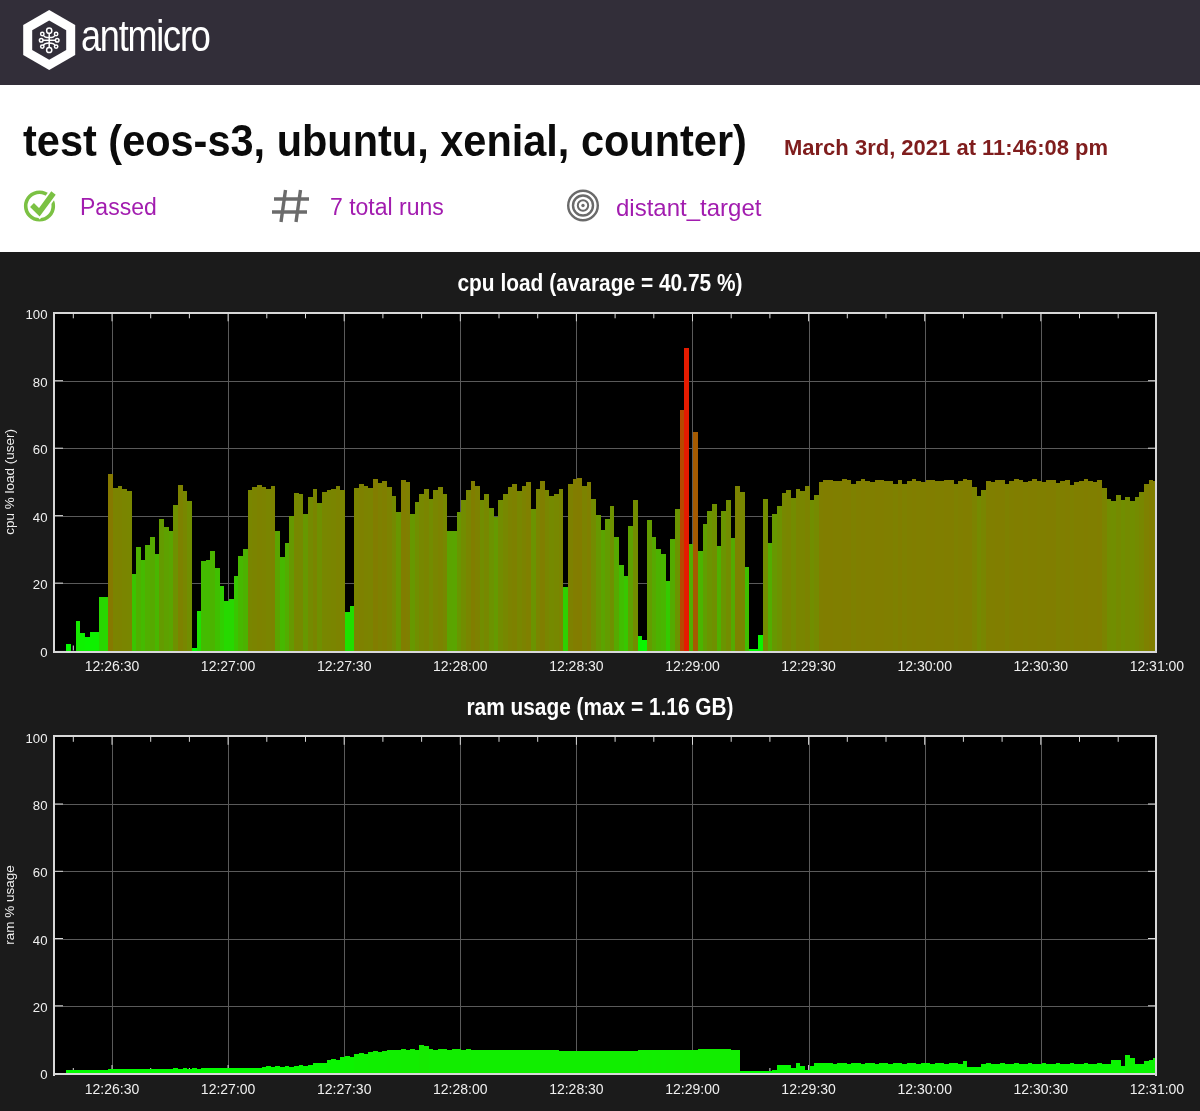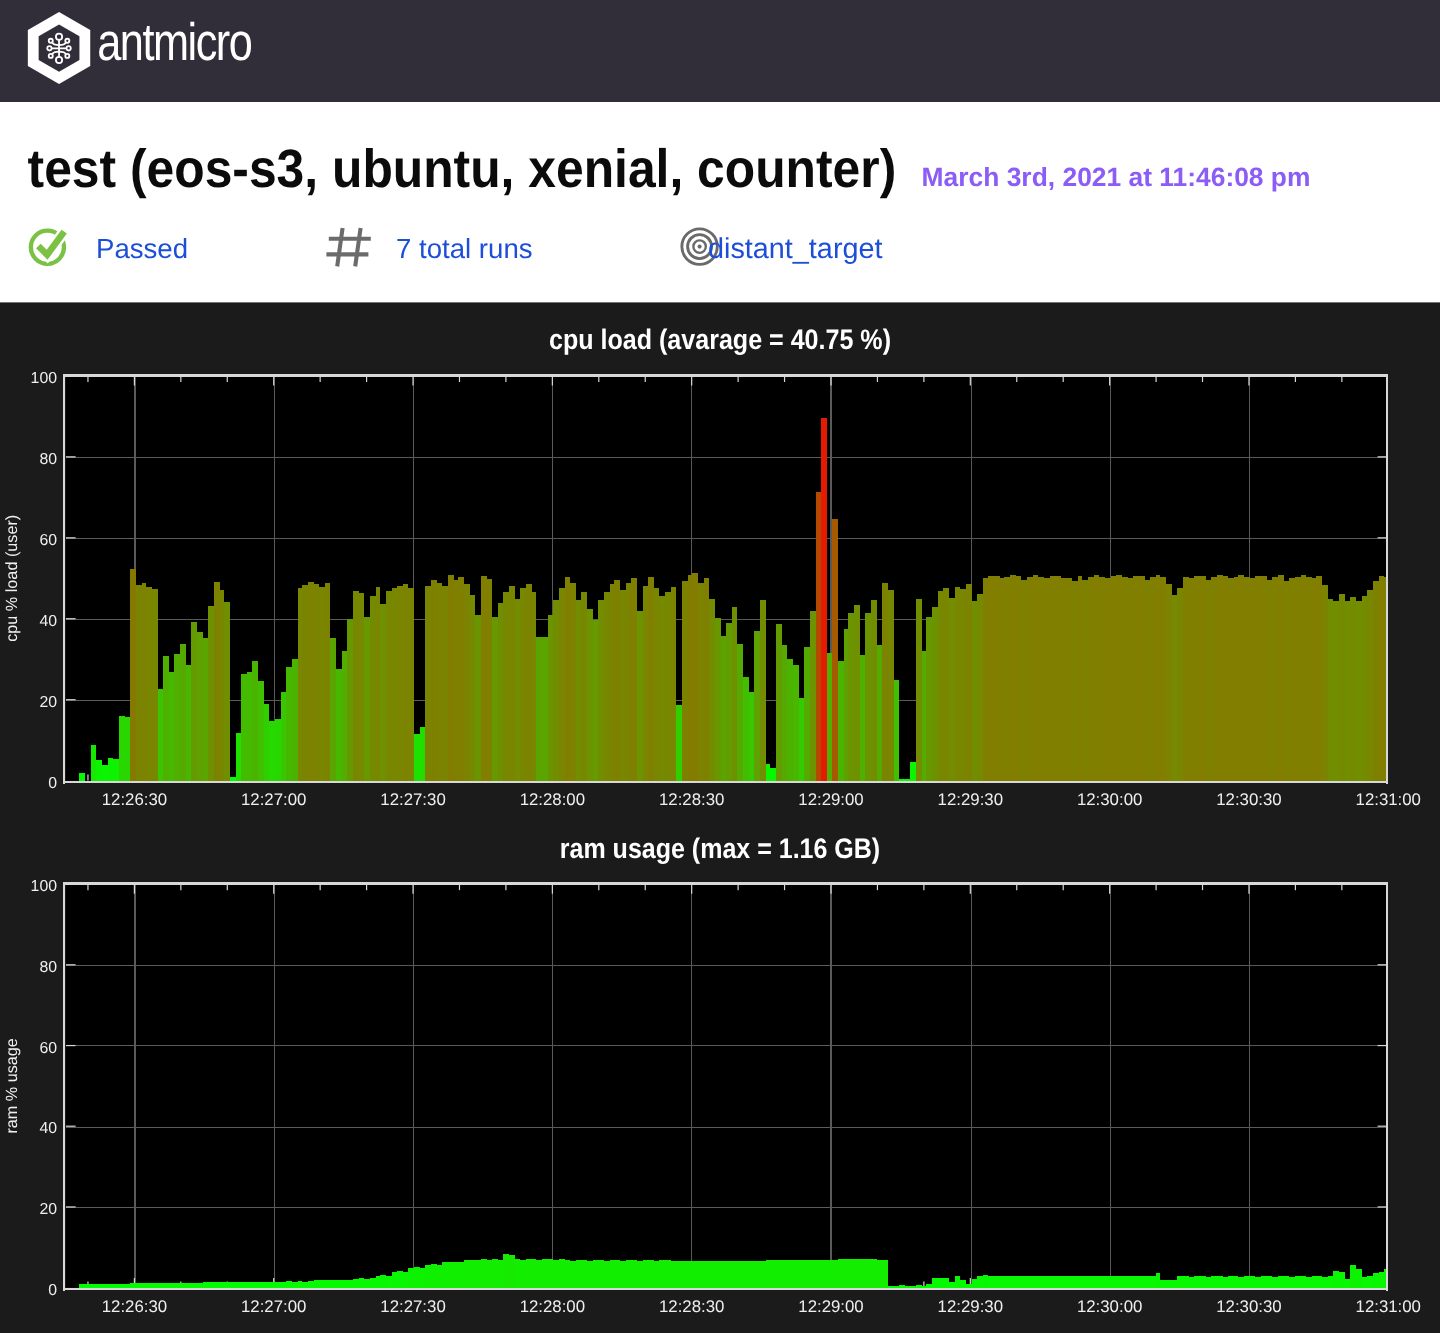--- a/index.html
+++ b/index.html
@@ -1,19 +1,19 @@
 <!DOCTYPE html>
 <html><head><meta charset="utf-8"><style>
 * { margin:0; padding:0; box-sizing:border-box; }
 body { width:1200px; height:1111px; background:#fff; font-family:"Liberation Sans",sans-serif; position:relative; overflow:hidden; }
 .hdr { position:absolute; left:0; top:0; width:1200px; height:85px; background:#322e39; }
 .brand { position:absolute; left:81px; top:11px; color:#fff; font-size:44px; letter-spacing:-1.5px; transform:scaleX(0.82); transform-origin:left top; }
 .title { position:absolute; left:23px; top:115px; font-size:45px; font-weight:bold; color:#0b0b0b; white-space:nowrap; transform:scaleX(0.922); transform-origin:left top; }
-.date { position:absolute; left:768px; top:135px; font-size:22px; font-weight:bold; color:#8b5cf6; white-space:nowrap; }
-.st { position:absolute; top:194px; font-size:23px; color:#1d4ed8; white-space:nowrap; }
+.date { position:absolute; left:784px; top:135px; font-size:22px; font-weight:bold; color:#7f1d1d; white-space:nowrap; }
+.st { position:absolute; top:194px; font-size:23px; color:#a21caf; white-space:nowrap; }
 </style></head>
 <body>
 <div class="hdr"></div>
 <svg width="200" height="85" style="position:absolute;left:0;top:0" viewBox="0 0 200 85">
 <polygon points="49.2,10 75.2,25 75.2,55 49.2,70 23.2,55 23.2,25" fill="#fff"></polygon>
 <polygon points="49.2,20.5 66.2,30.3 66.2,49.9 49.2,59.7 32.2,49.9 32.2,30.3" fill="#322e39"></polygon>
 <g stroke="#fff" stroke-width="1.5" fill="none">
 <line x1="49.2" y1="33.4" x2="49.2" y2="47.3"></line>
 <line x1="43" y1="40.3" x2="55.4" y2="40.3"></line>
 <path d="M49.2,37.6 Q44.5,37.6 43.6,35.5"></path>
@@ -45,21 +45,21 @@
 </g>
 <g stroke="#6a6a6a" fill="none">
 <circle cx="583" cy="17.5" r="14.8" stroke-width="2.4"></circle>
 <circle cx="583" cy="17.5" r="10" stroke-width="2.4"></circle>
 <circle cx="583" cy="17.5" r="5.2" stroke-width="2"></circle>
 </g>
 <circle cx="583" cy="17.5" r="1.7" fill="#6a6a6a"></circle>
 </svg>
 <span class="st" style="left:80px">Passed</span>
 <span class="st" style="left:330px">7 total runs</span>
-<span class="st" style="left:590px;font-size:24px">distant_target</span>
+<span class="st" style="left:616px;font-size:24px">distant_target</span>
 <svg width="1200" height="859" style="position:absolute;left:0;top:252px;background:#1b1b1b" viewBox="0 0 1200 859">
 <rect x="55.0" y="61.3" width="1101.0" height="337.2" fill="#000"></rect>
 <line x1="55.0" y1="331.5" x2="1156.0" y2="331.5" stroke="#5a5a5a" stroke-width="1" shape-rendering="crispEdges"></line>
 <line x1="55.0" y1="264.5" x2="1156.0" y2="264.5" stroke="#5a5a5a" stroke-width="1" shape-rendering="crispEdges"></line>
 <line x1="55.0" y1="196.5" x2="1156.0" y2="196.5" stroke="#5a5a5a" stroke-width="1" shape-rendering="crispEdges"></line>
 <line x1="55.0" y1="129.5" x2="1156.0" y2="129.5" stroke="#5a5a5a" stroke-width="1" shape-rendering="crispEdges"></line>
 <line x1="112.5" y1="61.3" x2="112.5" y2="398.5" stroke="#5a5a5a" stroke-width="1" shape-rendering="crispEdges"></line>
 <line x1="228.5" y1="61.3" x2="228.5" y2="398.5" stroke="#5a5a5a" stroke-width="1" shape-rendering="crispEdges"></line>
 <line x1="344.5" y1="61.3" x2="344.5" y2="398.5" stroke="#5a5a5a" stroke-width="1" shape-rendering="crispEdges"></line>
 <line x1="460.5" y1="61.3" x2="460.5" y2="398.5" stroke="#5a5a5a" stroke-width="1" shape-rendering="crispEdges"></line>

